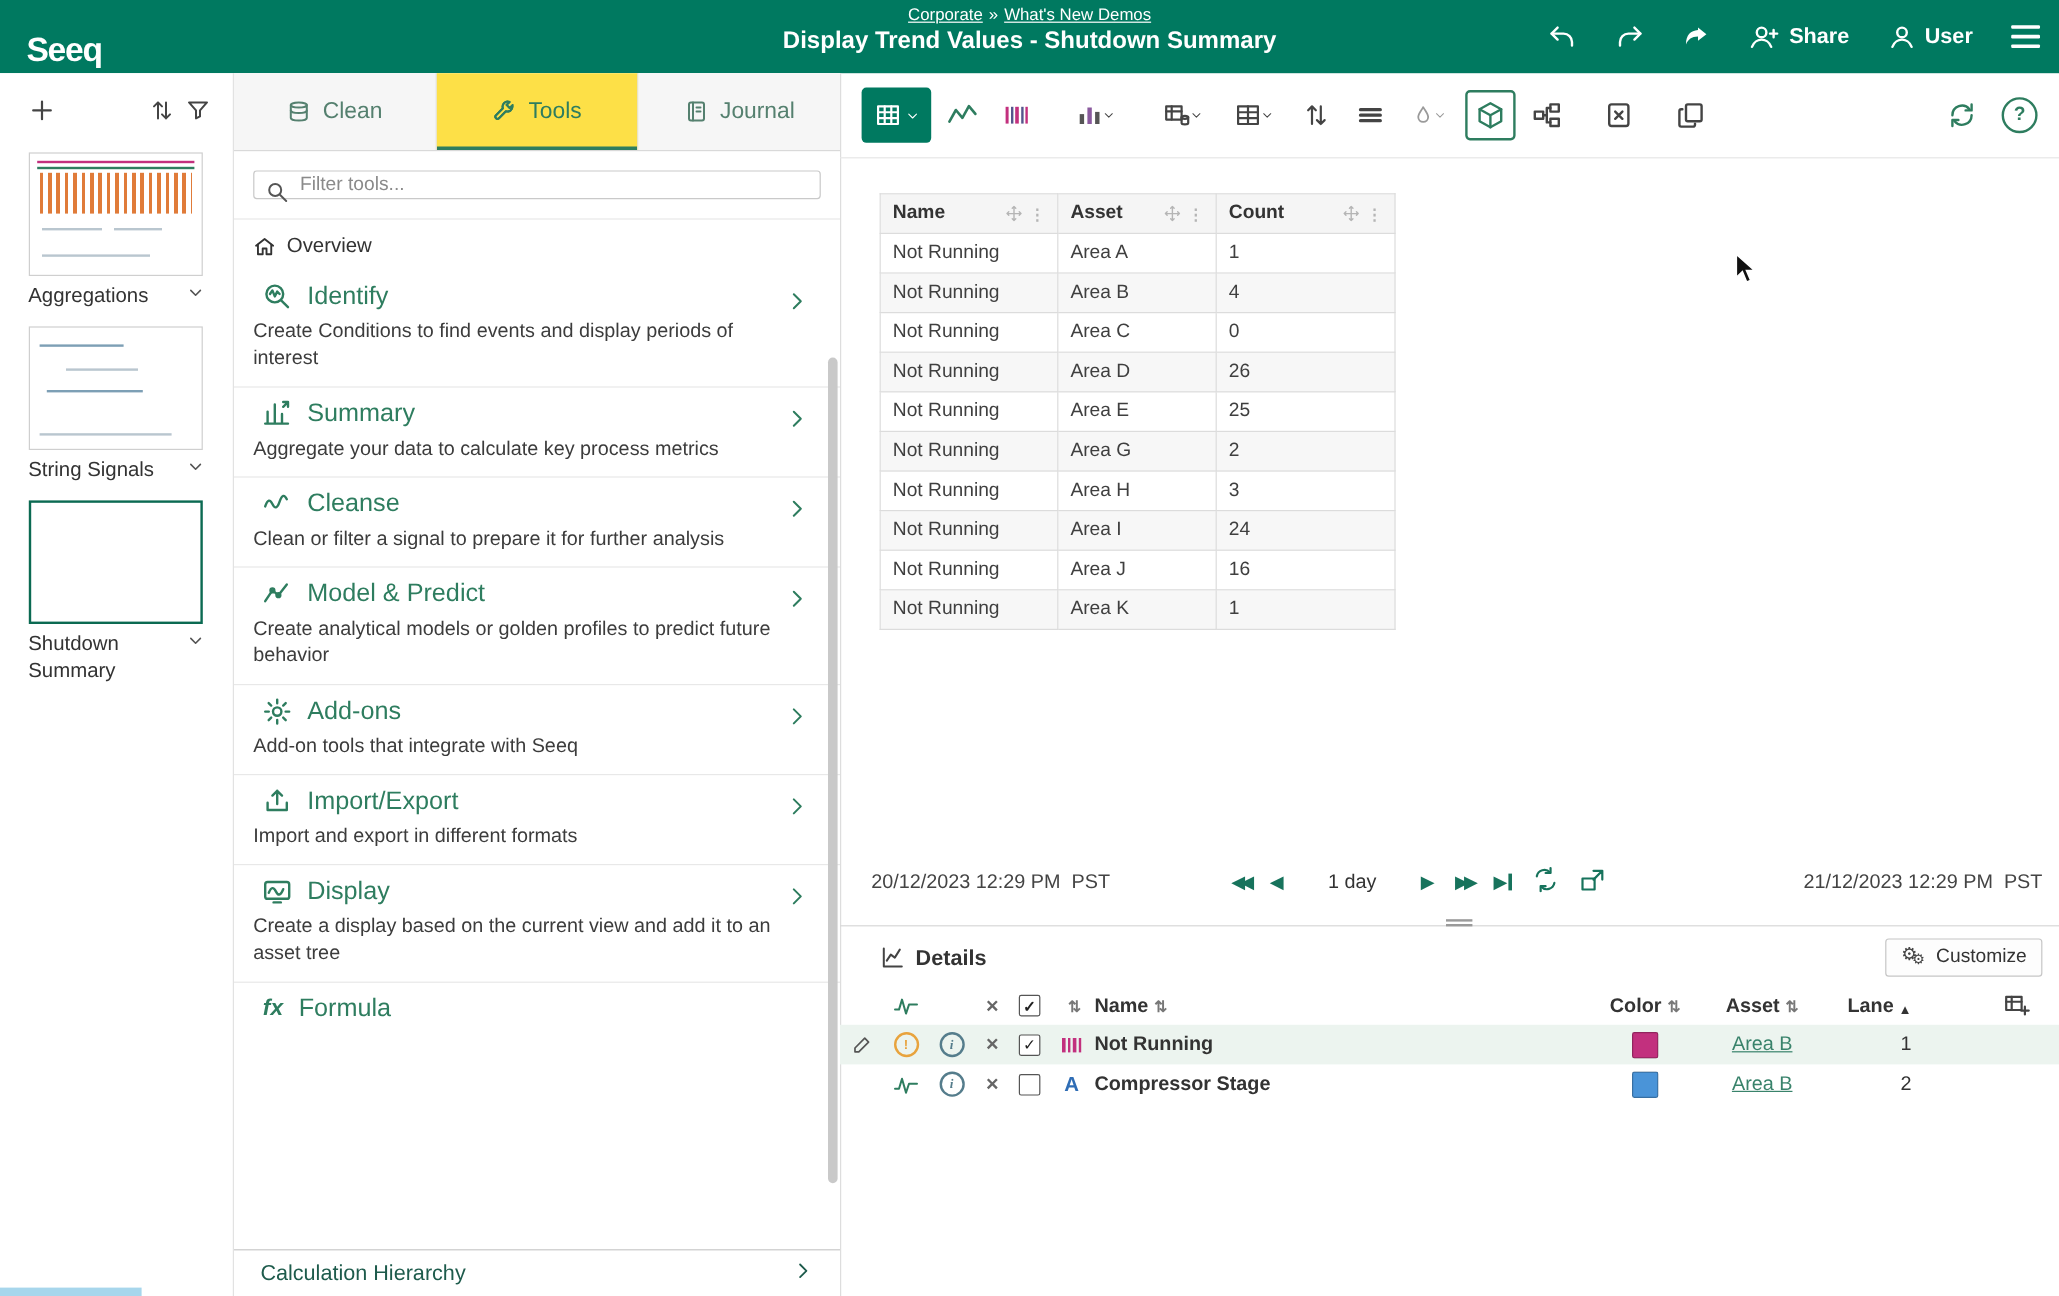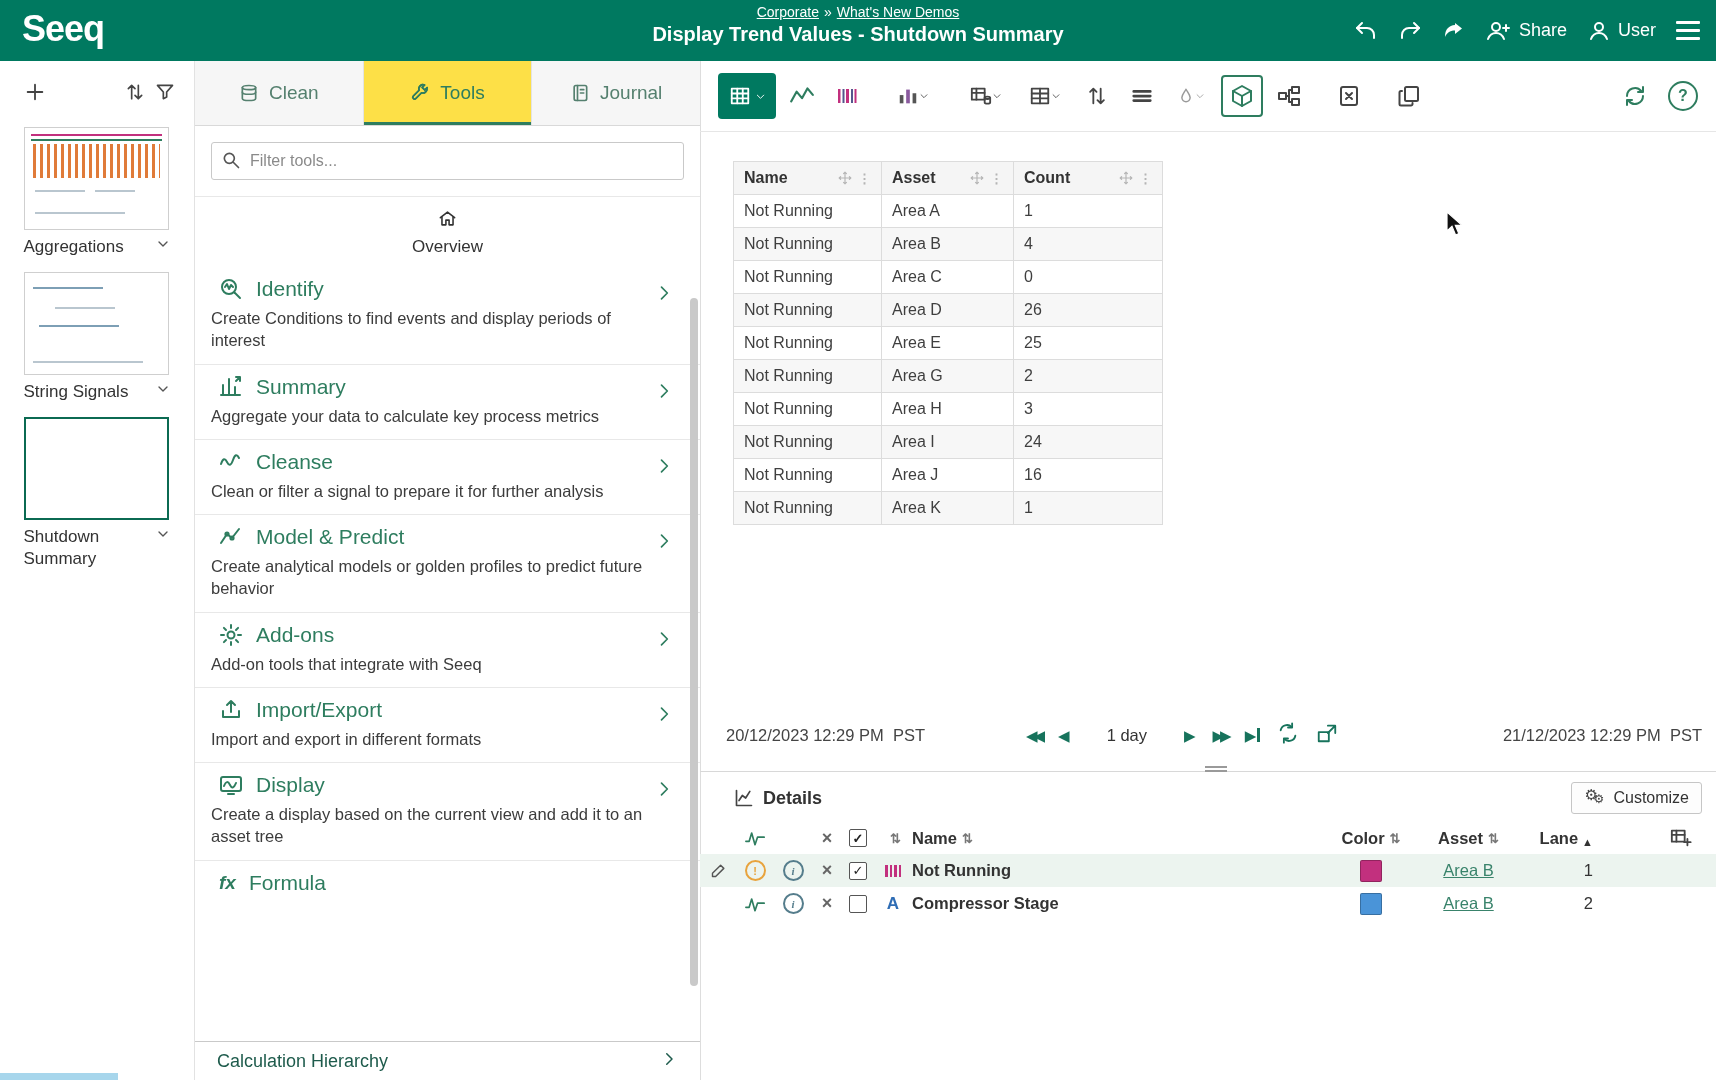--- a/index.html
+++ b/index.html
@@ -2,27 +2,27 @@
 <html><head>
 <meta charset="utf-8">
 <style>
   html,body{margin:0;padding:0;}
   body{width:1716px;height:1080px;overflow:hidden;position:relative;background:#fff;
        font-family:"Liberation Sans",sans-serif;color:#333;}
   .svgi{stroke:currentColor;fill:none;stroke-width:2;stroke-linecap:round;stroke-linejoin:round;}
 
   
   .topbar{position:absolute;left:0;top:0;right:0;height:61px;background:#007960;color:#fff;}
-  .logo{position:absolute;left:22px;top:8px;font-size:36px;font-weight:bold;letter-spacing:-1px;}
+  .logo{position:absolute;left:22px;top:26px;font-size:28px;font-weight:bold;letter-spacing:-1px;}
   .top-center{position:absolute;left:300px;right:300px;top:0;text-align:center;}
   .crumbs{margin-top:4px;font-size:14px;}
   .crumbs a{color:#fff;text-decoration:underline;cursor:pointer;}
   .crumb-sep{margin:0 5px;}
   .top-title{margin-top:3px;font-size:20px;font-weight:bold;}
-  .top-right{position:absolute;right:16px;top:0;height:61px;display:flex;align-items:center;gap:20px;}
+  .top-right{position:absolute;right:16px;top:0;height:61px;display:flex;align-items:center;gap:32px;font-weight:bold;}
   .tbtn{display:flex;align-items:center;gap:7px;color:#fff;cursor:pointer;font-size:18px;}
   .burger{display:flex;flex-direction:column;gap:5px;}
   .burger span{display:block;width:24px;height:3px;background:#fff;border-radius:1px;}
 
   
   .ws-panel{position:absolute;left:0;top:61px;width:194px;bottom:0;background:#fff;border-right:1px solid #e2e2e2;}
   .ws-toolbar{display:flex;align-items:center;padding:16px 14px 6px 20px;color:#444;}
   .ws-toolbar .spacer{flex:1;}
   .thumb{width:147px;margin:14px auto 0;}
   .thumb-box{width:143px;height:101px;border:1px solid #cfcfcf;background:#fff;position:relative;overflow:hidden;cursor:pointer;}
@@ -35,26 +35,26 @@
   .art-dashes{position:absolute;height:2px;background:#b9c6cf;}
 
   
   .tools-panel{position:absolute;left:195px;top:61px;width:505px;bottom:0;background:#fff;border-right:1px solid #ddd;}
   .tabs{display:flex;height:64px;border-bottom:1px solid #d9d9d9;}
   .tab{flex:1;display:flex;align-items:center;justify-content:center;gap:10px;font-size:19px;
        color:#55806f;background:#f6f6f6;border-right:1px solid #e3e3e3;cursor:pointer;}
   .tab:last-child{border-right:none;}
   .tab.active{background:#fde047;color:#2E7D5F;box-shadow:inset 0 -3px 0 #2E7D5F;}
   .filter-row{position:relative;margin:16px 16px 0;}
-  .filter-row input{width:100%;box-sizing:border-box;height:38px;border:1px solid #c9c9c9;border-radius:3px;
+  .filter-row input{width:100%;box-sizing:border-box;height:24px;border:1px solid #c9c9c9;border-radius:3px;
                     padding:0 10px 0 38px;font-size:16px;font-family:inherit;color:#333;}
   .filter-row input::placeholder{color:#8a8a8a;}
   .filter-row .mag{position:absolute;left:10px;top:8px;color:#555;}
   .tools-divider{border-top:1px solid #e8e8e8;margin-top:16px;}
-  .overview-row{display:flex;align-items:center;gap:9px;padding:12px 16px 10px;font-size:17px;color:#333;cursor:pointer;flex-direction:column;}
+  .overview-row{display:flex;align-items:center;gap:9px;padding:12px 16px 10px;font-size:17px;color:#333;cursor:pointer;}
   .tool-item{position:relative;padding:10px 56px 12px 16px;border-bottom:1px solid #e8e8e8;cursor:pointer;}
   .tool-head{display:flex;align-items:center;gap:13px;padding-left:8px;}
   .tool-title{font-size:21px;color:#2E7D5F;font-weight:500;}
   .tool-desc{font-size:16.5px;color:#3c3c3c;margin-top:6px;line-height:1.35;}
   .tool-chev{position:absolute;right:26px;top:16px;color:#2E7D5F;}
   .tools-footer{position:absolute;left:0;right:0;bottom:0;height:38px;background:#fff;border-top:1px solid #c9c9c9;
                 display:flex;align-items:center;padding:0 22px;font-size:18px;color:#1E5B4C;cursor:pointer;}
   .tools-footer .chev{margin-left:auto;color:#1E5B4C;}
   .tools-scroll{position:absolute;right:2px;top:237px;width:8px;height:688px;background:#c9c9c9;border-radius:4px;}
   .fx{font-style:italic;font-weight:bold;color:#2E7D5F;font-size:19px;}

